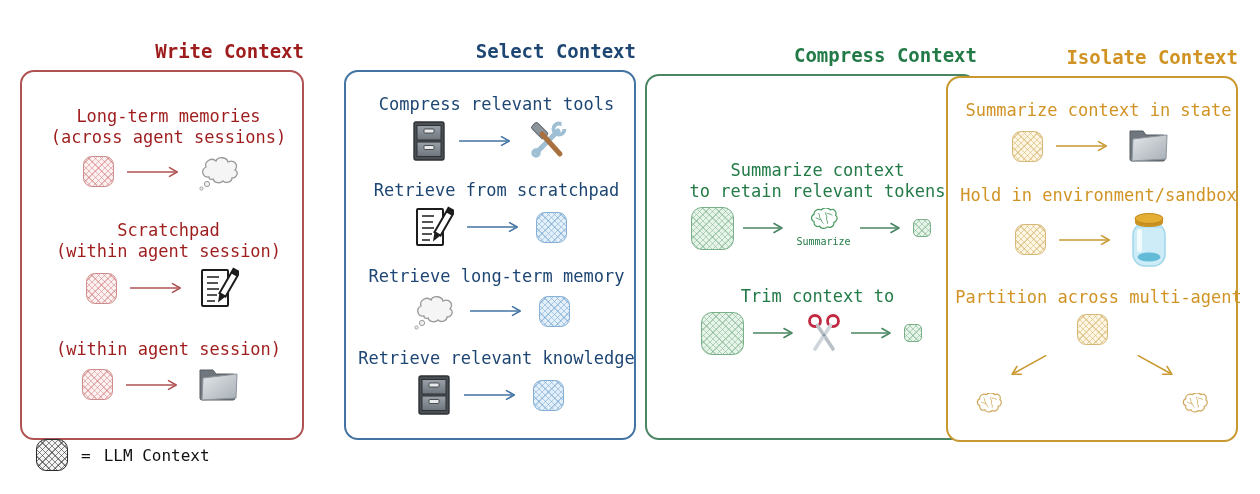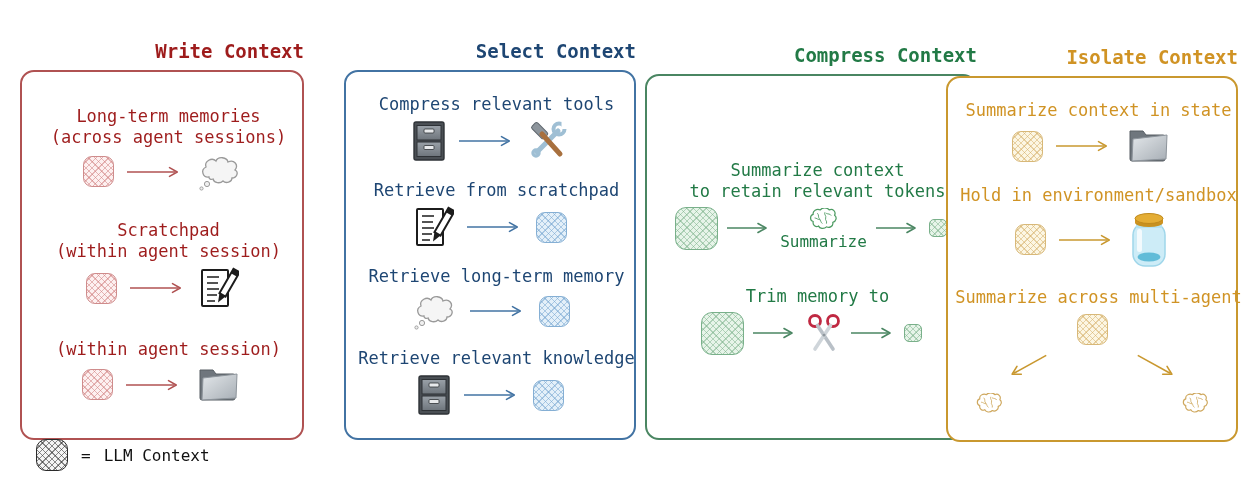--- a/index.html
+++ b/index.html
@@ -22,21 +22,21 @@
   .flow-tight{gap:8px;}
   .chip{width:29px;height:29px;border-radius:9px;border:1.5px solid var(--chip-border);
         background-color:var(--chip-fill);flex:none;
         background-image:repeating-linear-gradient(45deg, var(--hatch) 0 1px, transparent 1px 4.5px),
                          repeating-linear-gradient(-45deg, var(--hatch) 0 1px, transparent 1px 4.5px);}
   .chip-lg{width:41px;height:41px;border-radius:11px;}
   .chip-sm{width:16px;height:16px;border-radius:5px;}
   .arrow{color:var(--border);flex:none;}
   .icon{flex:none;}
   .brain-wrap{display:flex;flex-direction:column;align-items:center;}
-  .brain-caption{font-size:16px;line-height:12px;color:var(--accent);margin-top:1px;}
+  .brain-caption{font-size:10px;line-height:12px;color:var(--accent);margin-top:1px;}
   .brain-green{color:#4e9c63;}
   .brain-gold{color:#cfa85e;}
   .split-zone{position:relative;width:240px;height:46px;margin:2px auto 0;}
   .sa{position:absolute;top:12px;width:50px;color:var(--border);}
   .sa-left{left:30px;transform:rotate(151deg);}
   .sa-right{right:30px;transform:rotate(29deg);}
   .brains-row{display:flex;justify-content:space-between;width:236px;margin:0 auto;}
   .legend{position:absolute;left:36px;top:439px;display:flex;align-items:center;gap:13px;
           --chip-border:#2b2b2b;--chip-fill:#f4f4f4;--hatch:rgba(45,45,45,0.55);}
   .legend .chip{width:30px;height:30px;border-radius:10px;}
@@ -250,21 +250,21 @@
             <span class="brain-caption">Summarize</span>
           </span>
           <svg class="arrow" width="46" height="14">
               <use href="#i-arrow-short"></use>
             </svg>
           <span class="chip chip-sm"></span>
         </div>
       </div>
       <div class="item">
         <div class="label">
-          <div>Trim memory to</div>
+          <div>Trim context to</div>
         </div>
         <div class="flow flow-tight">
           <span class="chip chip-lg"></span>
           <svg class="arrow" width="46" height="14">
               <use href="#i-arrow-short"></use>
             </svg>
           <svg class="icon" width="36" height="40">
               <use href="#i-scissors"></use>
             </svg>
           <svg class="arrow" width="46" height="14">
@@ -297,21 +297,21 @@
           <span class="chip"></span>
           <svg class="arrow" width="58" height="14">
               <use href="#i-arrow-long"></use>
             </svg>
           <svg class="icon" width="42" height="58">
               <use href="#i-jar"></use>
             </svg>
         </div>
       </div>
       <div class="item">
-        <div class="label">Summarize across multi-agent</div>
+        <div class="label">Partition across multi-agent</div>
         <div class="flow" style="margin-top:6px;">
           <span class="chip"></span>
         </div>
         <div class="split-zone">
           <svg class="arrow sa sa-left" width="50" height="14">
               <use href="#i-arrow-short"></use>
             </svg>
           <svg class="arrow sa sa-right" width="50" height="14">
               <use href="#i-arrow-short"></use>
             </svg>

